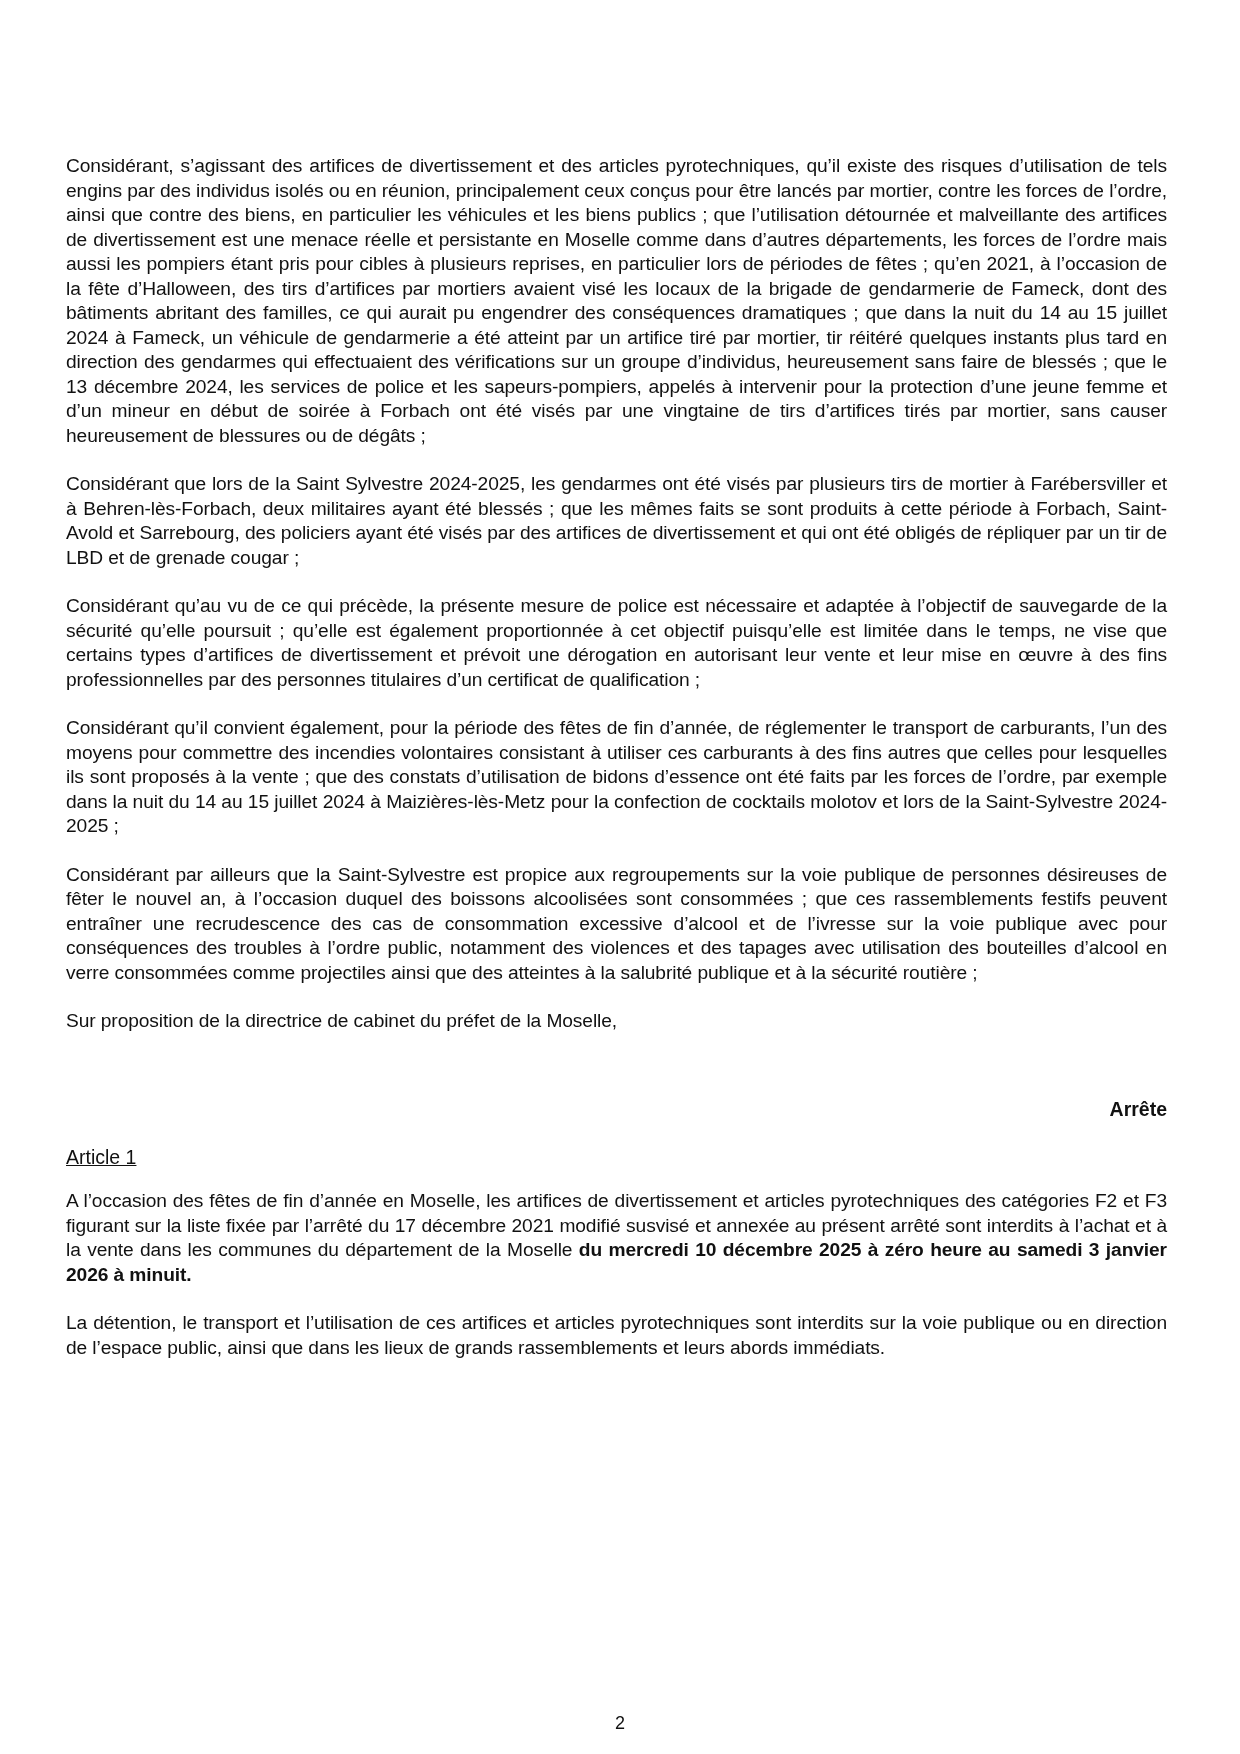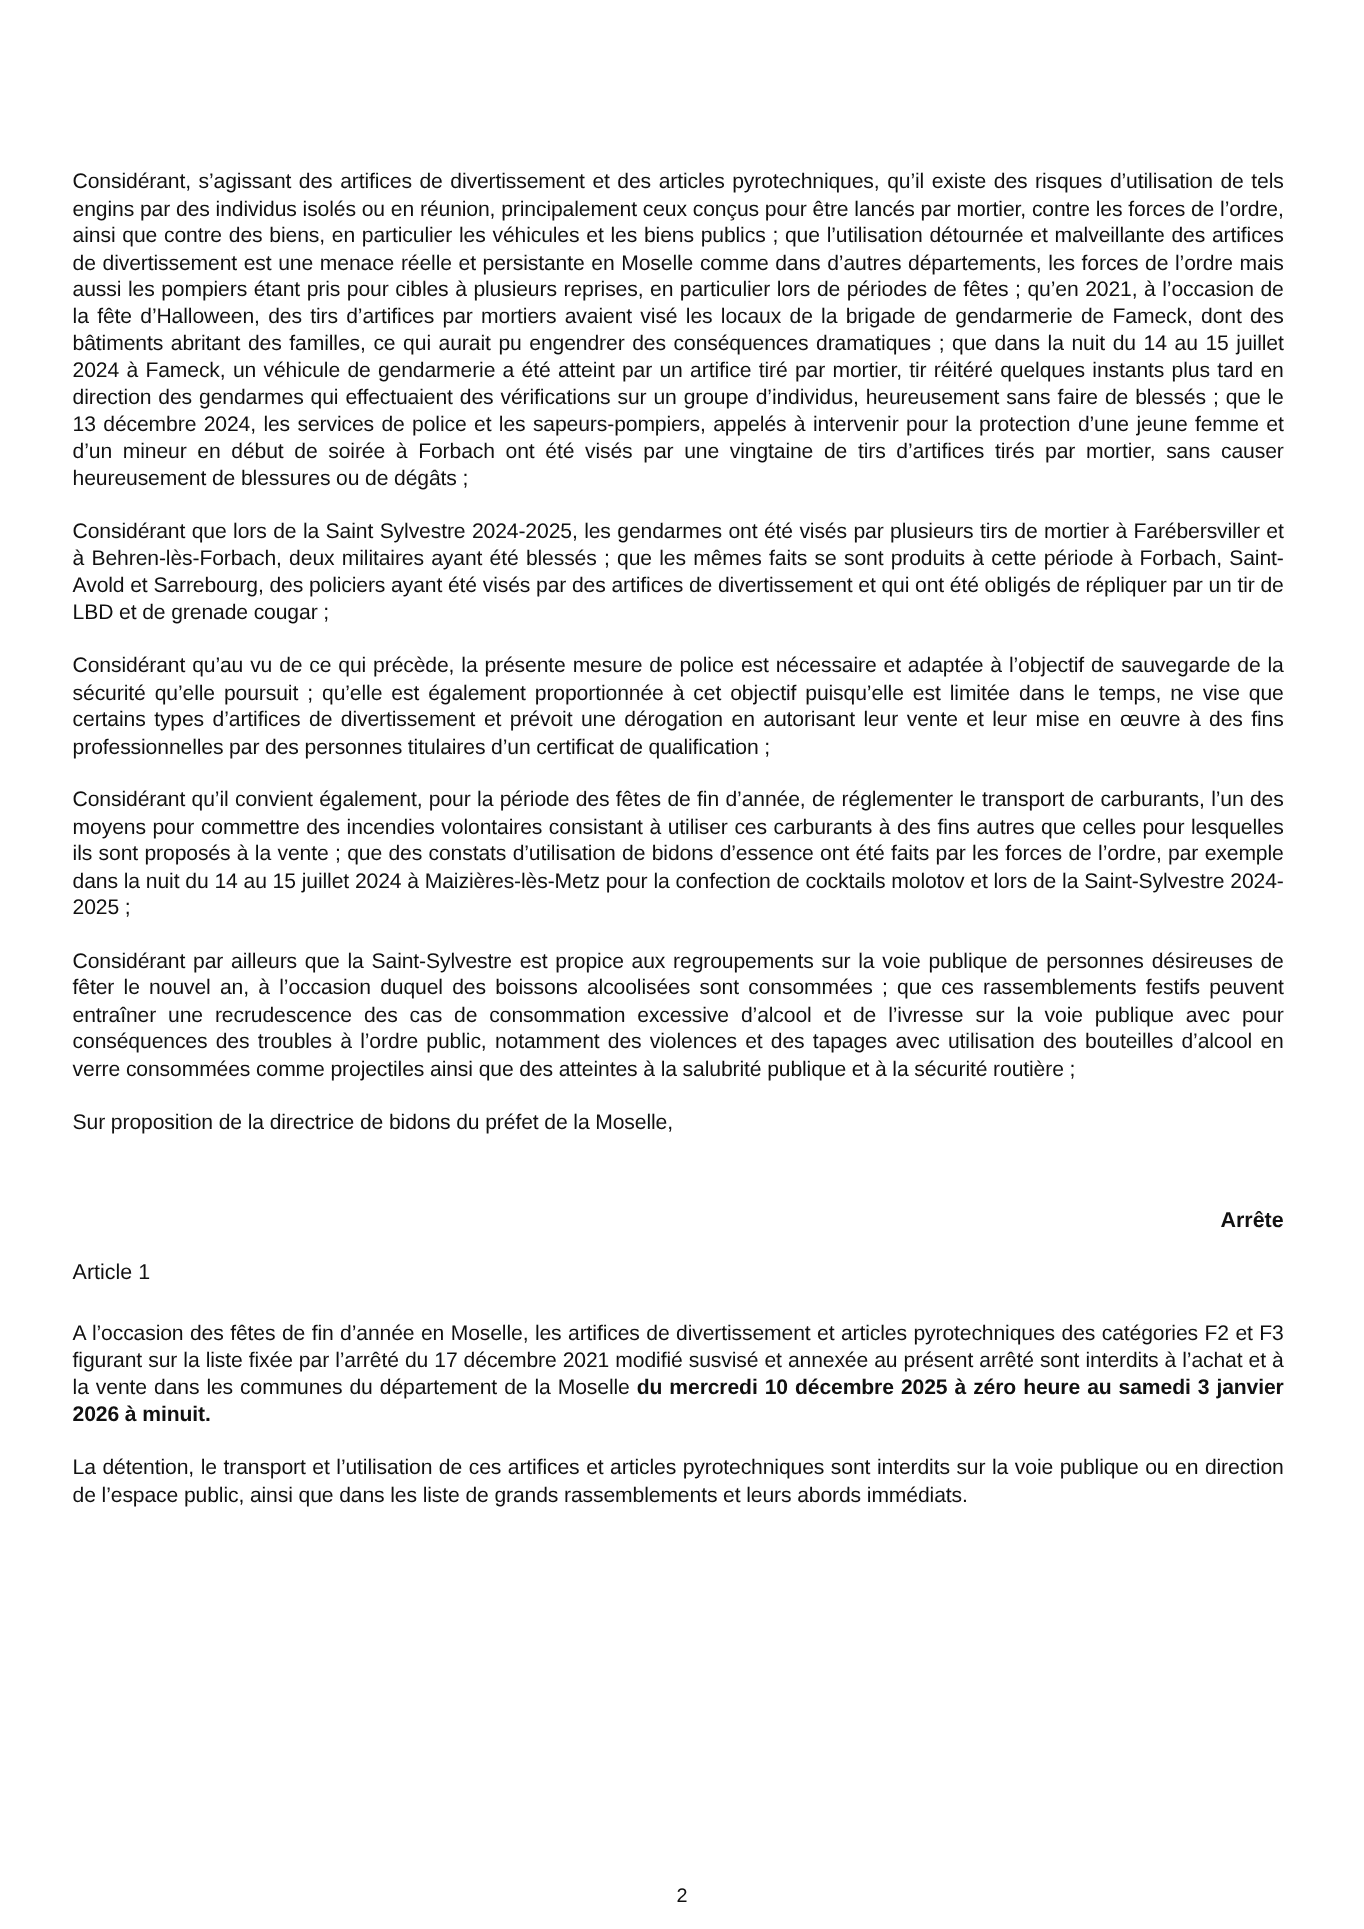--- a/index.html
+++ b/index.html
@@ -30,21 +30,22 @@
     }
     .title {
       font-weight: bold;
       font-size: 19.5px;
       text-align: right;
       margin: 64px 0 24px 0;
       padding-left: 4px;
     }
     .article-heading {
       font-size: 19.5px;
-      margin: 0 0 32px 0;
+      text-decoration: underline;
+      margin: 0 0 20px 0;
       line-height: 24.5px;
     }
     .bold { font-weight: bold; }
     .page-number {
       position: absolute;
       left: 0;
       width: 1240px;
       top: 1713px;
       text-align: center;
       font-size: 18px;
@@ -52,24 +53,24 @@
   </style>
 </head>
 <body>
 
 <div class="page">
   <p class="para">Considérant, s’agissant des artifices de divertissement et des articles pyrotechniques, qu’il existe des risques d’utilisation de tels engins par des individus isolés ou en réunion, principalement ceux conçus pour être lancés par mortier, contre les forces de l’ordre, ainsi que contre des biens, en particulier les véhicules et les biens publics ; que l’utilisation détournée et malveillante des artifices de divertissement est une menace réelle et persistante en Moselle comme dans d’autres départements, les forces de l’ordre mais aussi les pompiers étant pris pour cibles à plusieurs reprises, en particulier lors de périodes de fêtes ; qu’en 2021, à l’occasion de la fête d’Halloween, des tirs d’artifices par mortiers avaient visé les locaux de la brigade de gendarmerie de Fameck, dont des bâtiments abritant des familles, ce qui aurait pu engendrer des conséquences dramatiques ; que dans la nuit du 14 au 15 juillet 2024 à Fameck, un véhicule de gendarmerie a été atteint par un artifice tiré par mortier, tir réitéré quelques instants plus tard en direction des gendarmes qui effectuaient des vérifications sur un groupe d’individus, heureusement sans faire de blessés ; que le 13 décembre 2024, les services de police et les sapeurs-pompiers, appelés à intervenir pour la protection d’une jeune femme et d’un mineur en début de soirée à Forbach ont été visés par une vingtaine de tirs d’artifices tirés par mortier, sans causer heureusement de blessures ou de dégâts ;</p>
   <p class="para">Considérant que lors de la Saint Sylvestre 2024-2025, les gendarmes ont été visés par plusieurs tirs de mortier à Farébersviller et à Behren-lès-Forbach, deux militaires ayant été blessés ; que les mêmes faits se sont produits à cette période à Forbach, Saint-Avold et Sarrebourg, des policiers ayant été visés par des artifices de divertissement et qui ont été obligés de répliquer par un tir de LBD et de grenade cougar ;</p>
   <p class="para">Considérant qu’au vu de ce qui précède, la présente mesure de police est nécessaire et adaptée à l’objectif de sauvegarde de la sécurité qu’elle poursuit ; qu’elle est également proportionnée à cet objectif puisqu’elle est limitée dans le temps, ne vise que certains types d’artifices de divertissement et prévoit une dérogation en autorisant leur vente et leur mise en œuvre à des fins professionnelles par des personnes titulaires d’un certificat de qualification ;</p>
   <p class="para">Considérant qu’il convient également, pour la période des fêtes de fin d’année, de réglementer le transport de carburants, l’un des moyens pour commettre des incendies volontaires consistant à utiliser ces carburants à des fins autres que celles pour lesquelles ils sont proposés à la vente ; que des constats d’utilisation de bidons d’essence ont été faits par les forces de l’ordre, par exemple dans la nuit du 14 au 15 juillet 2024 à Maizières-lès-Metz pour la confection de cocktails molotov et lors de la Saint-Sylvestre 2024-2025 ;</p>
   <p class="para">Considérant par ailleurs que la Saint-Sylvestre est propice aux regroupements sur la voie publique de personnes désireuses de fêter le nouvel an, à l’occasion duquel des boissons alcoolisées sont consommées ; que ces rassemblements festifs peuvent entraîner une recrudescence des cas de consommation excessive d’alcool et de l’ivresse sur la voie publique avec pour conséquences des troubles à l’ordre public, notamment des violences et des tapages avec utilisation des bouteilles d’alcool en verre consommées comme projectiles ainsi que des atteintes à la salubrité publique et à la sécurité routière ;</p>
-  <p class="para">Sur proposition de la directrice de bidons du préfet de la Moselle,</p>
+  <p class="para">Sur proposition de la directrice de cabinet du préfet de la Moselle,</p>
 
   <div class="title">Arrête</div>
 
   <div class="article-heading">Article 1</div>
 
   <p class="para"><span>A l’occasion des fêtes de fin d’année en Moselle, les artifices de divertissement et articles pyrotechniques des catégories F2 et F3 figurant sur la liste fixée par l’arrêté du 17 décembre 2021 modifié susvisé et annexée au présent arrêté sont interdits à l’achat et à la vente dans les communes du département de la Moselle </span><span class="bold">du mercredi 10 décembre 2025 à zéro heure au samedi 3 janvier 2026 à minuit.</span></p>
 
-  <p class="para">La détention, le transport et l’utilisation de ces artifices et articles pyrotechniques sont interdits sur la voie pu­blique ou en direction de l’espace public, ainsi que dans les liste de grands rassemblements et leurs abords immédiats.</p>
+  <p class="para">La détention, le transport et l’utilisation de ces artifices et articles pyrotechniques sont interdits sur la voie pu­blique ou en direction de l’espace public, ainsi que dans les lieux de grands rassemblements et leurs abords immédiats.</p>
 </div>
 
 <div class="page-number">2</div>
 
 </body></html>

